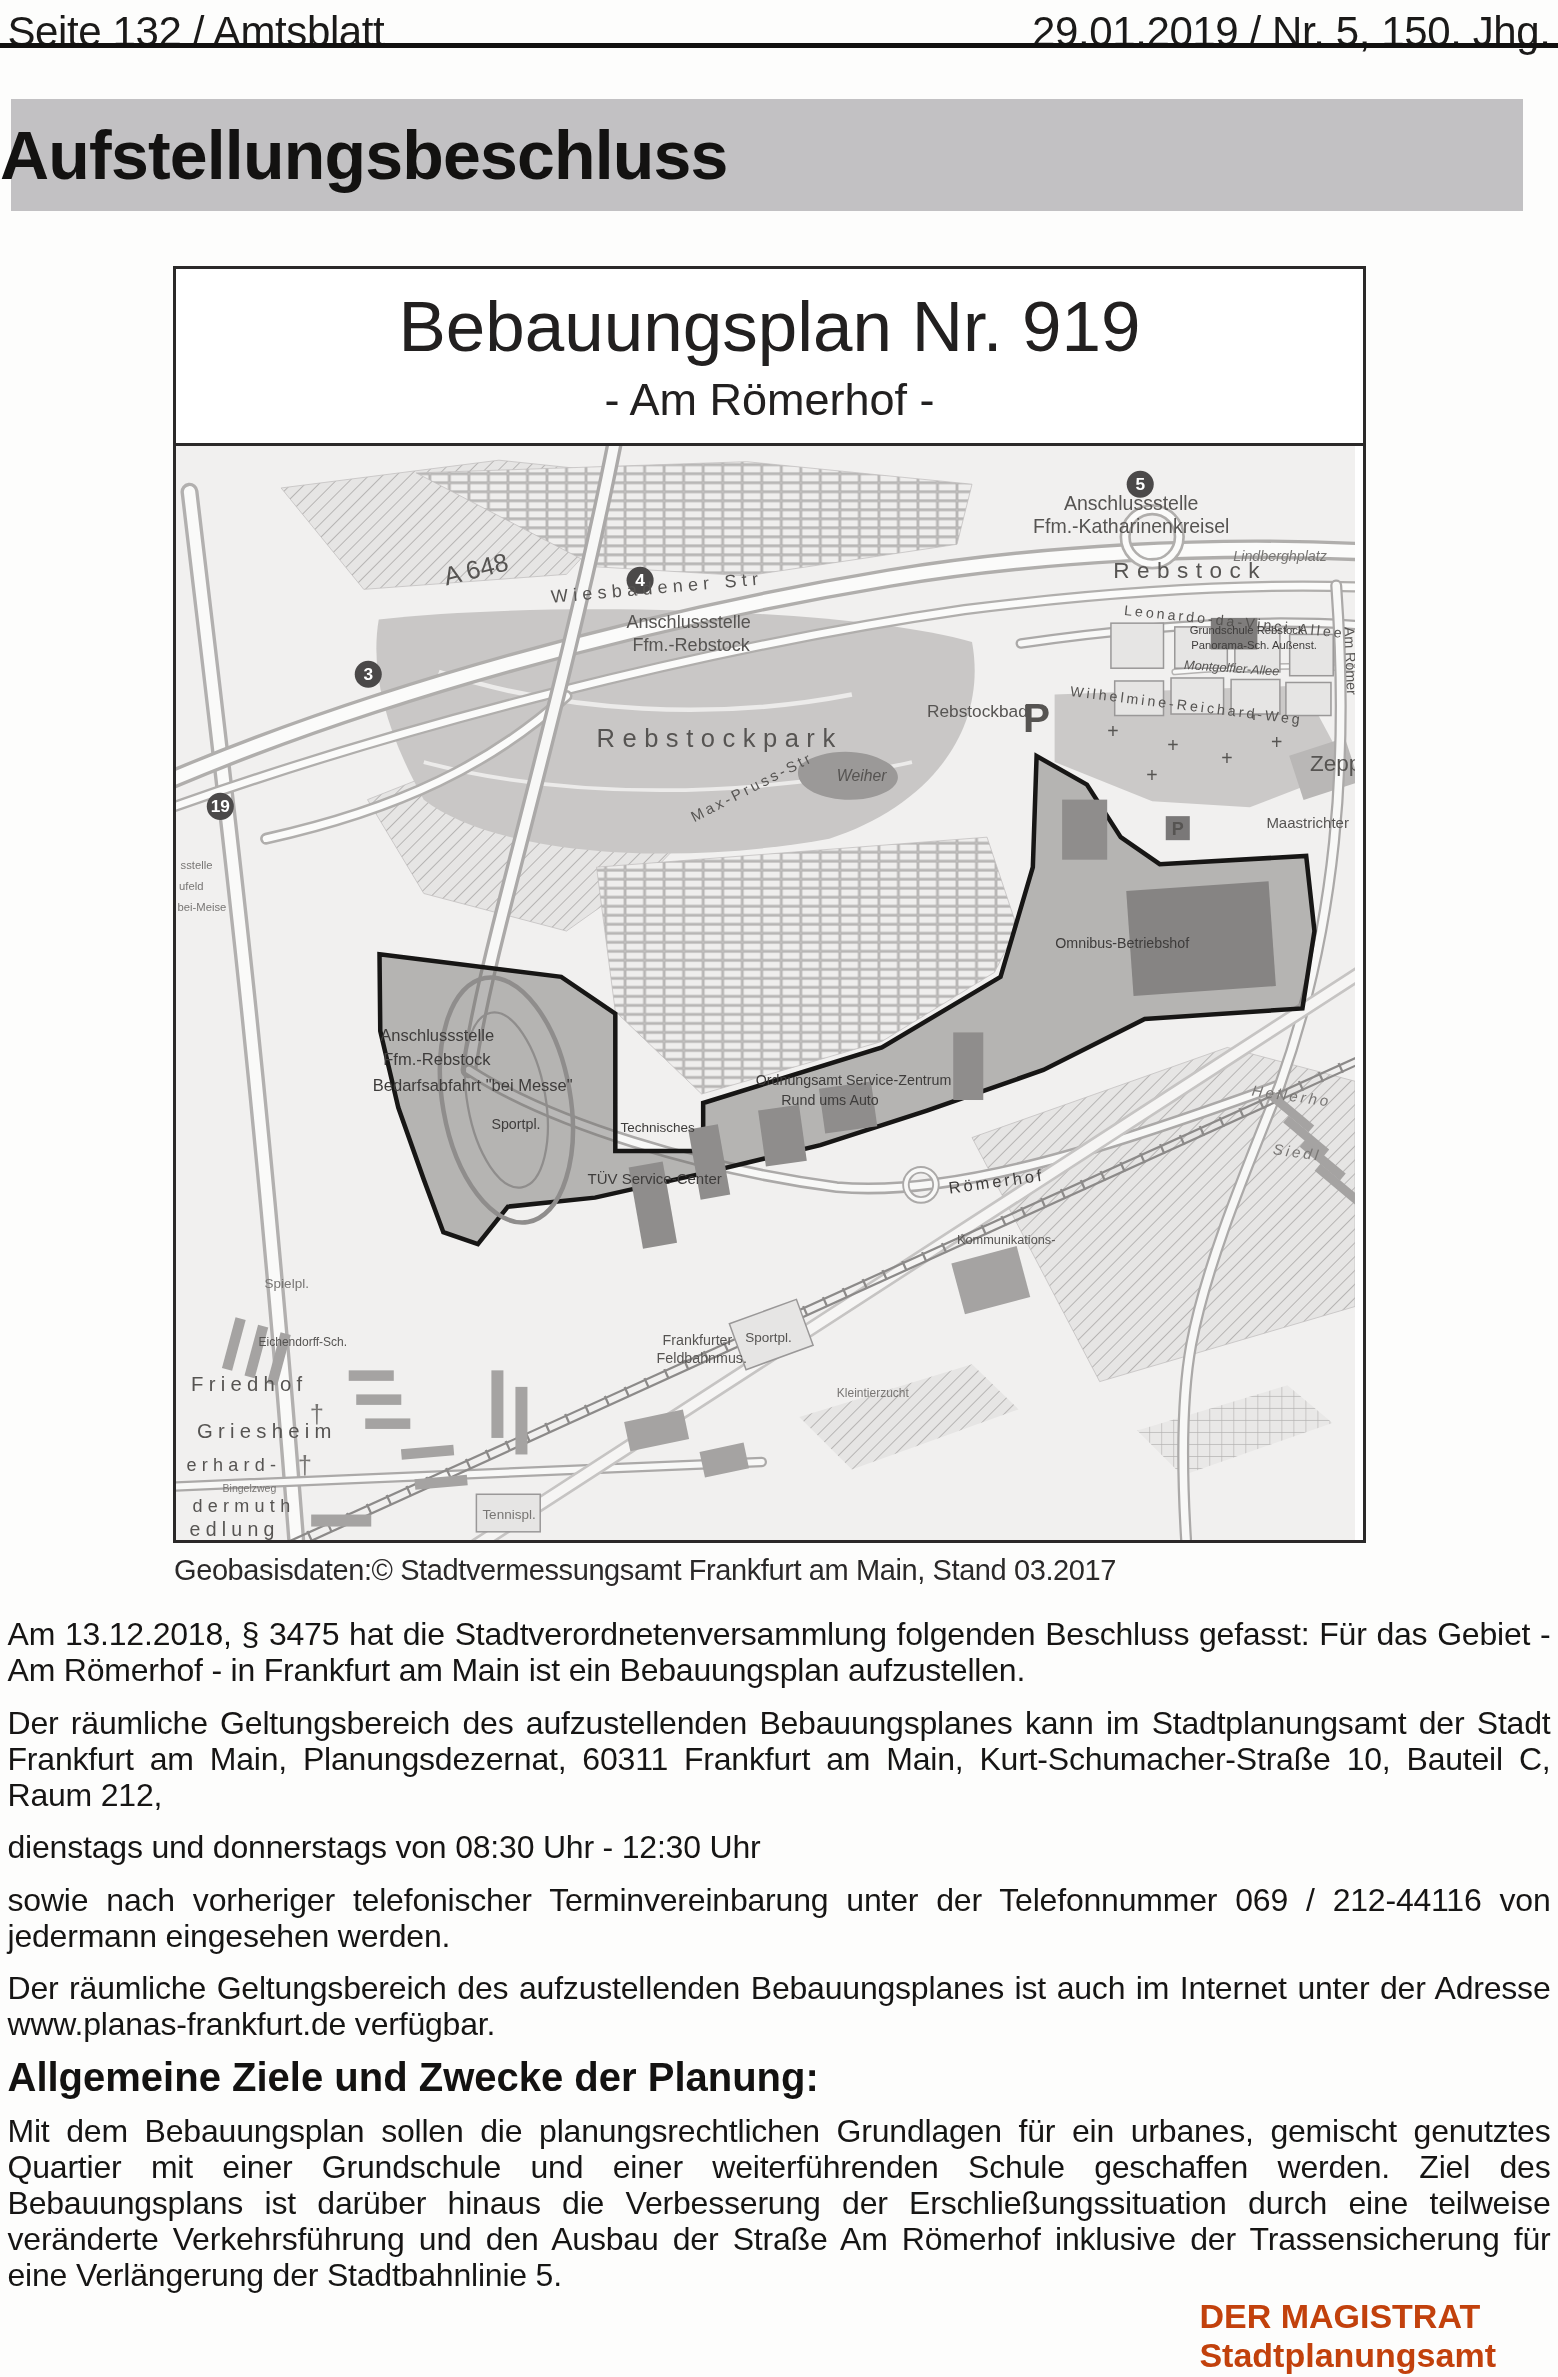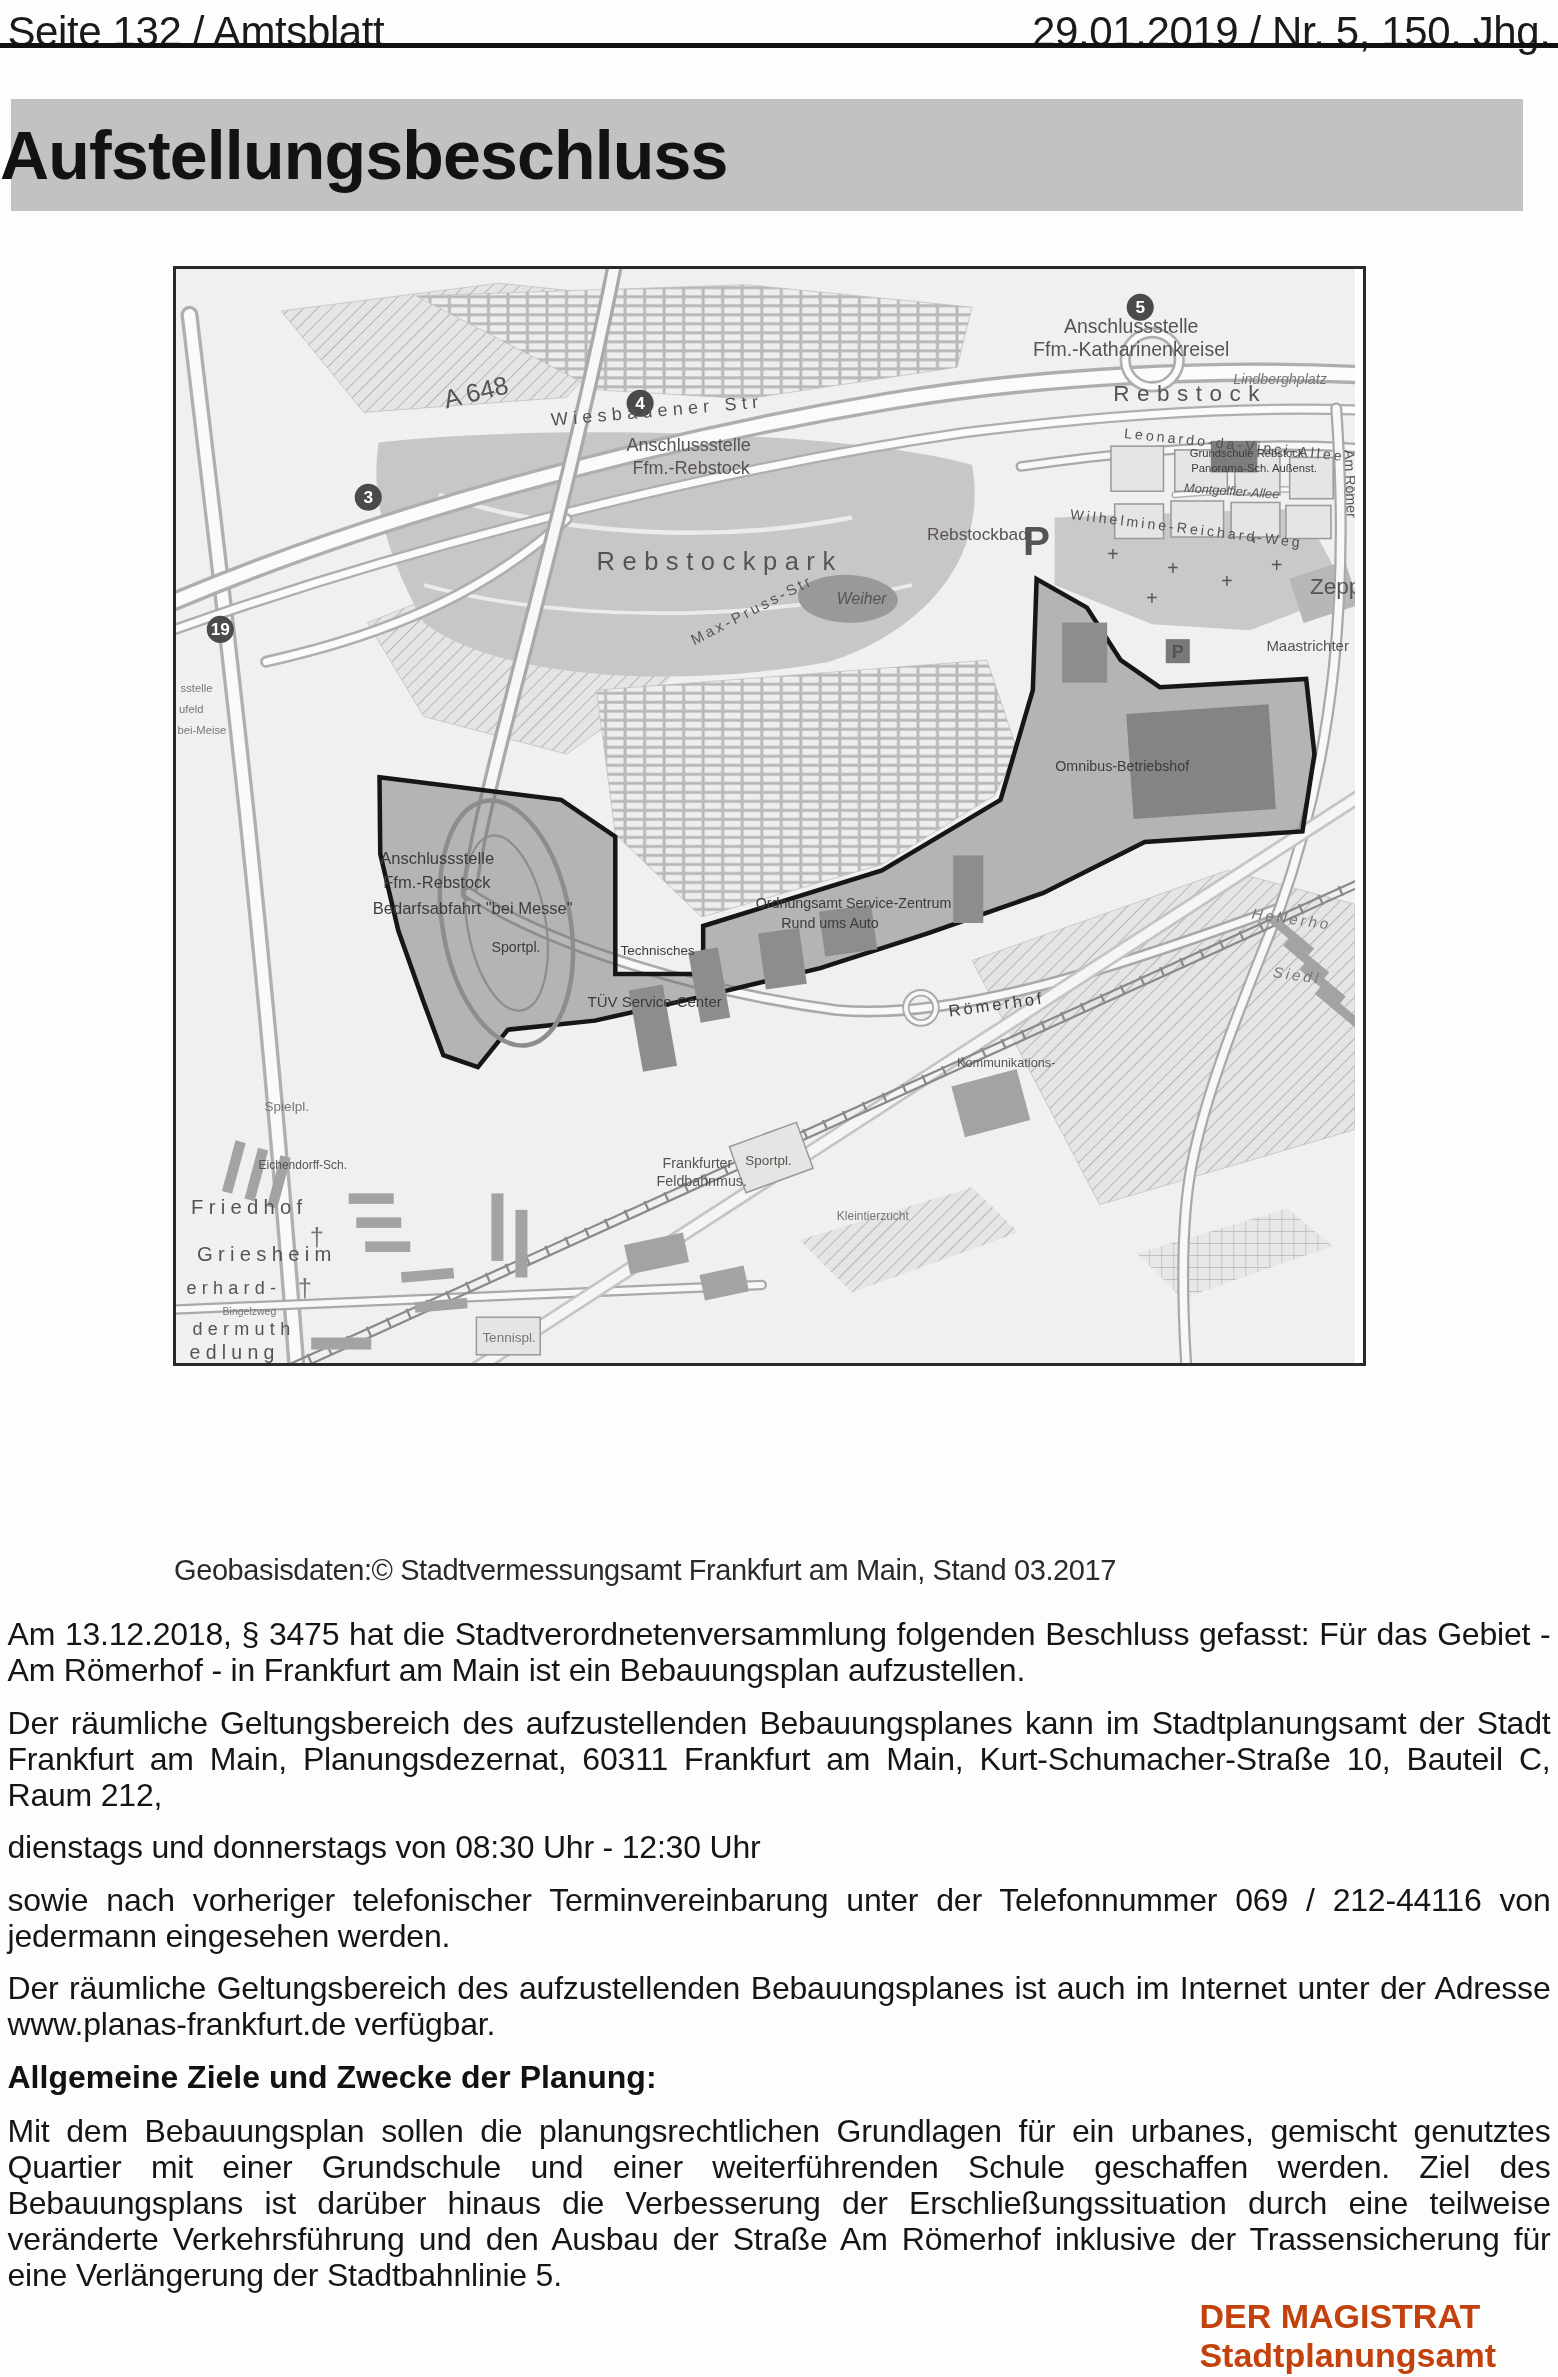--- a/index.html
+++ b/index.html
@@ -26,38 +26,42 @@
   text{font-family:"Liberation Sans",sans-serif;fill:#565452;}
   .lbl-dk{fill:#3e3c3b;}
   .lbl-lt{fill:#787674;}
   .lbl-it{font-style:italic;}
   .sp2{letter-spacing:4px;} .sp3{letter-spacing:7px;} .sp4{letter-spacing:10px;}
   .badge{fill:#4b4949;} .badge-txt{fill:#fff;font-weight:bold;}
   
   .copy{position:absolute;top:1616px;left:7.5px;width:1543px;}
   .copy p{margin:0 0 16.5px 0;font-size:32px;line-height:36px;text-align:justify;letter-spacing:-0.2px;color:#161514;}
   .copy p.plain{text-align:left;}
-  .copy h2{margin:4.5px 0 18px 0;font-size:32px;line-height:36px;font-weight:bold;color:#131211;}
+  .copy h2{margin:4.5px 0 18px 0;font-size:40px;line-height:36px;font-weight:bold;color:#131211;}
   
   .signature{position:absolute;top:2297px;right:62px;text-align:left;font-weight:bold;font-size:34px;line-height:39px;color:#c2410c;}
 </style>
 </head>
 <body>
 
 <div class="runhead">
   <span>Seite 132 / Amtsblatt</span>
   <span>29.01.2019 / Nr. 5, 150. Jhg.</span>
 </div>
 <div class="rule"></div>
 
 <div class="banner">
   <h1>Aufstellungsbeschluss</h1>
 </div>
 
 <div class="figure">
+  <div class="fig-head">
+    <div class="fig-title">Bebauungsplan Nr. 919</div>
+    <div class="fig-sub">- Am Römerhof -</div>
+  </div>
   <div class="mapwrap">
     <svg width="1179" height="1094" viewBox="0 0 1570 1455">
       <defs>
         <pattern id="hatch" width="13" height="13" patternTransform="rotate(45)" patternUnits="userSpaceOnUse">
           <rect width="13" height="13" fill="#e6e5e4"></rect>
           <line x1="0" y1="0" x2="0" y2="13" stroke="#b2b0af" stroke-width="2.4"></line>
         </pattern>
         <pattern id="rows" width="26" height="12" patternUnits="userSpaceOnUse">
           <rect width="26" height="12" fill="#efeeed"></rect>
           <rect x="1" y="1" width="24" height="10" fill="none" stroke="#aeacab" stroke-width="1.6"></rect>

